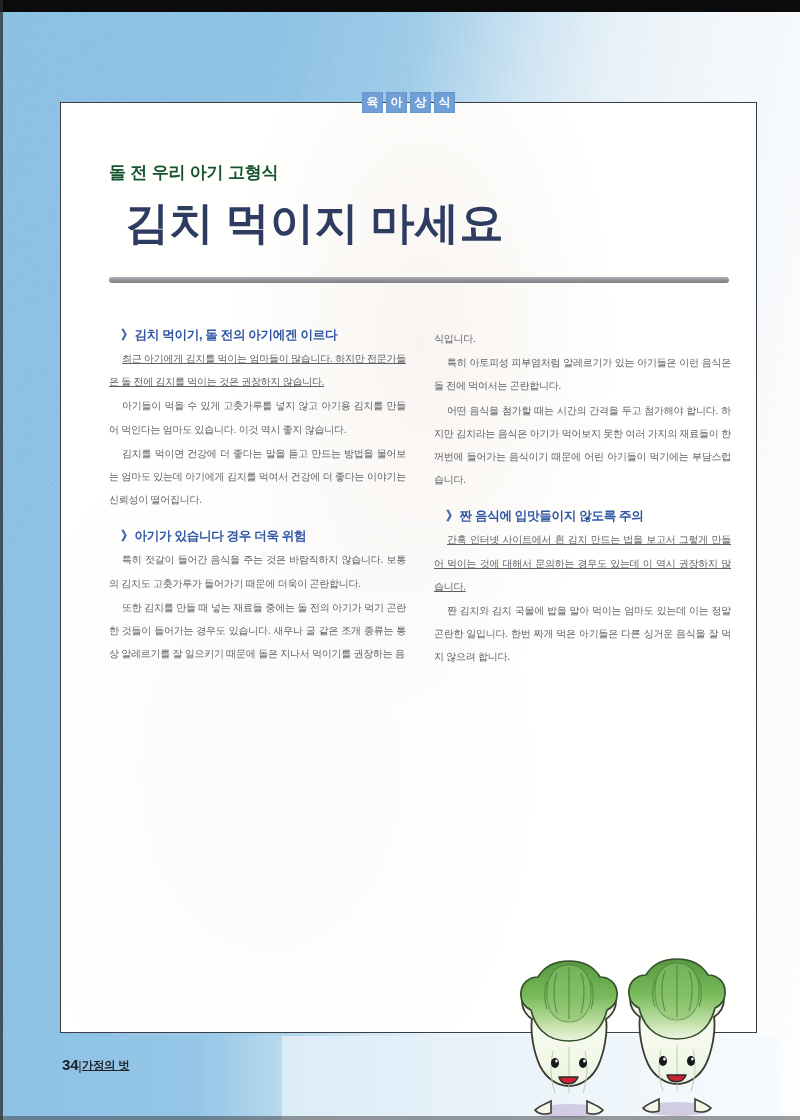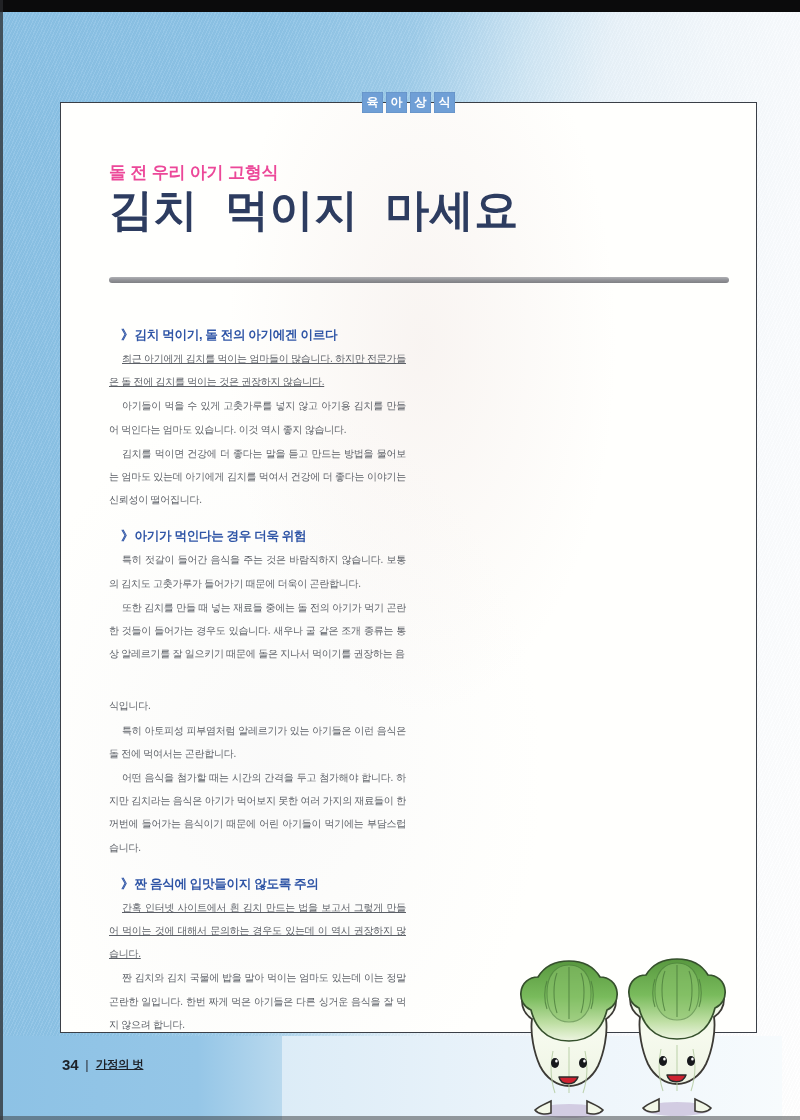--- a/index.html
+++ b/index.html
@@ -76,37 +76,37 @@
     background:#6f9fd6;
     color:#ffffff;
     font-size:12px;font-weight:bold;
     display:flex;align-items:center;justify-content:center;
     letter-spacing:0;
     box-shadow:0 0 0 .5px rgba(90,130,180,.6) inset;
   }
   
   .title-wrap{position:absolute;left:48px;top:60px;right:40px;}
   .subtitle{
-    font-size:17px;font-weight:bold;color:#ec4899;
+    font-size:17px;font-weight:bold;color:#14532d;
     letter-spacing:-.2px;margin:0 0 6px 0;line-height:1.2;
   }
   .maintitle{
-    font-family:Liberation Mono, monospace;
+    font-family:Liberation Serif, serif;
     font-size:44px;font-weight:bold;color:#2d3c60;
-    letter-spacing:.5px;line-height:1.12;margin:0;
+    letter-spacing:.5px;line-height:1.12;margin:16px;
   }
   .rule{
     position:absolute;left:48px;top:174px;width:620px;height:6px;
     background:linear-gradient(180deg,#a8a9ad 0%,#8b8c91 45%,#74757a 100%);
     border-radius:3px;opacity:.92;
   }
   
   .cols{
     position:absolute;left:48px;top:224px;width:622px;
-    display:flex;gap:28px;flex-direction:column;
+    display:flex;gap:28px;
   }
   .col{width:297px;}
   .sec-head{
     color:#2f55a6;font-weight:bold;font-size:12.6px;
     letter-spacing:-.35px;line-height:1.35;
     margin:0 0 3px 12px;white-space:nowrap;
   }
   .sec-head .gtgt{letter-spacing:-1px;margin-right:2px;}
   .col p{
     margin:0 0 1px 0;
@@ -123,21 +123,21 @@
   
   .illo{
     position:absolute;left:452px;top:846px;width:216px;height:178px;
   }
   .cabbage{position:absolute;width:104px;height:172px;}
   .cabbage.one{left:4px;top:2px;}
   .cabbage.two{left:112px;top:0px;}
   
   .footer{
     position:absolute;left:62px;top:1056px;
-    display:flex;align-items:center;gap:7px;z-index:20;
+    display:flex;align-items:flex-end;z-index:20;
   }
   .pg-num{font-size:15px;font-weight:bold;color:#1d2127;letter-spacing:-.2px;}
   .pg-sep{font-size:13px;color:#2b3038;}
   .pg-mag{font-size:11.5px;font-weight:bold;color:#1d2127;letter-spacing:-.3px;text-decoration:underline;}
 </style>
 </head>
 <body>
 
 <div id="page">
 
@@ -167,21 +167,21 @@
 
       <div class="col">
         <div class="sec-head">
           <span class="gtgt">》</span><span>김치 먹이기, 돌 전의 아기에겐 이르다</span>
         </div>
         <p class="after-head">최근 아기에게 김치를 먹이는 엄마들이 많습니다. 하지만 전문가들은 돌 전에 김치를 먹이는 것은 권장하지 않습니다.</p>
         <p>아기들이 먹을 수 있게 고춧가루를 넣지 않고 아기용 김치를 만들어 먹인다는 엄마도 있습니다. 이것 역시 좋지 않습니다.</p>
         <p>김치를 먹이면 건강에 더 좋다는 말을 듣고 만드는 방법을 물어보는 엄마도 있는데 아기에게 김치를 먹여서 건강에 더 좋다는 이야기는 신뢰성이 떨어집니다.</p>
 
         <div class="sec-head gap-before-head">
-          <span class="gtgt">》</span><span>아기가 먹인다는 경우 더욱 위험</span>
+          <span class="gtgt">》</span><span>아기가 있습니다 경우 더욱 위험</span>
         </div>
         <p>특히 젓갈이 들어간 음식을 주는 것은 바람직하지 않습니다. 보통의 김치도 고춧가루가 들어가기 때문에 더욱이 곤란합니다.</p>
         <p>또한 김치를 만들 때 넣는 재료들 중에는 돌 전의 아기가 먹기 곤란한 것들이 들어가는 경우도 있습니다. 새우나 굴 같은 조개 종류는 통상 알레르기를 잘 일으키기 때문에 돌은 지나서 먹이기를 권장하는 음</p>
       </div>
 
       <div class="col">
         <p style="text-indent:0">식입니다.</p>
         <p>특히 아토피성 피부염처럼 알레르기가 있는 아기들은 이런 음식은 돌 전에 먹여서는 곤란합니다.</p>
         <p>어떤 음식을 첨가할 때는 시간의 간격을 두고 첨가해야 합니다. 하지만 김치라는 음식은 아기가 먹어보지 못한 여러 가지의 재료들이 한꺼번에 들어가는 음식이기 때문에 어린 아기들이 먹기에는 부담스럽습니다.</p>
 

